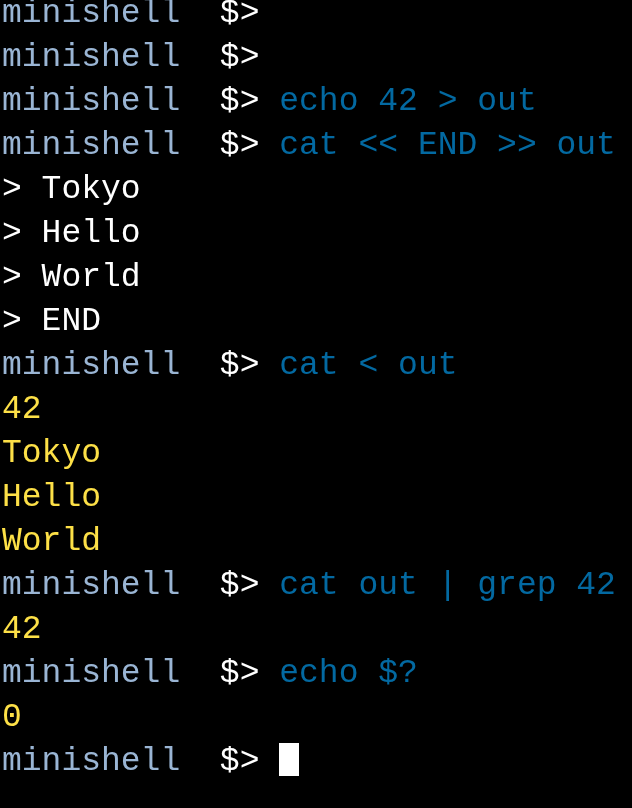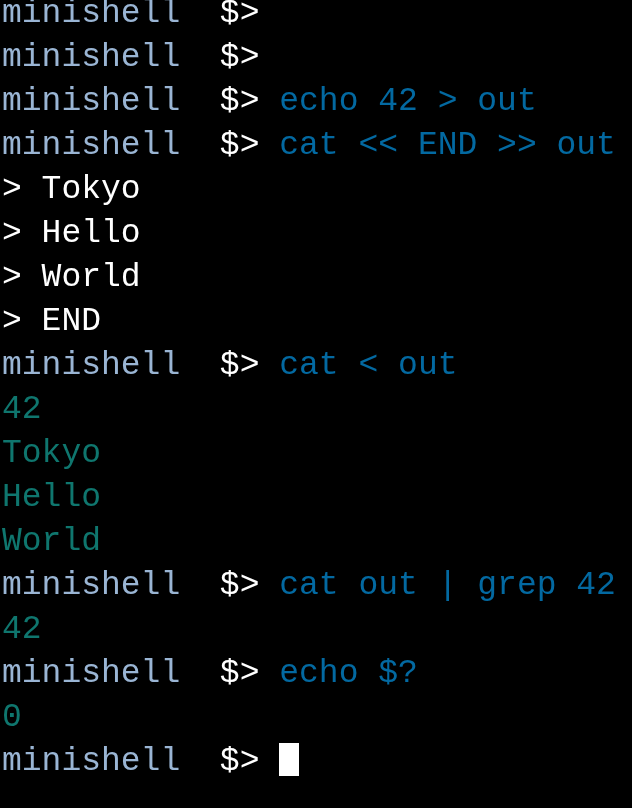--- a/index.html
+++ b/index.html
@@ -35,21 +35,21 @@
   .prompt-host {
     color: #9ab5d4;
   }
   .prompt-sym {
     color: #ffffff;
   }
   .cmd {
     color: #0369a1;
   }
   .out {
-    color: #0f766e;
+    color: #fde047;
     margin-top: 26px;
   }
   .hd-sym {
     color: #ffffff;
   }
   .hd-txt {
     color: #ffffff;
   }
   .cursor {
     display: inline-block;

